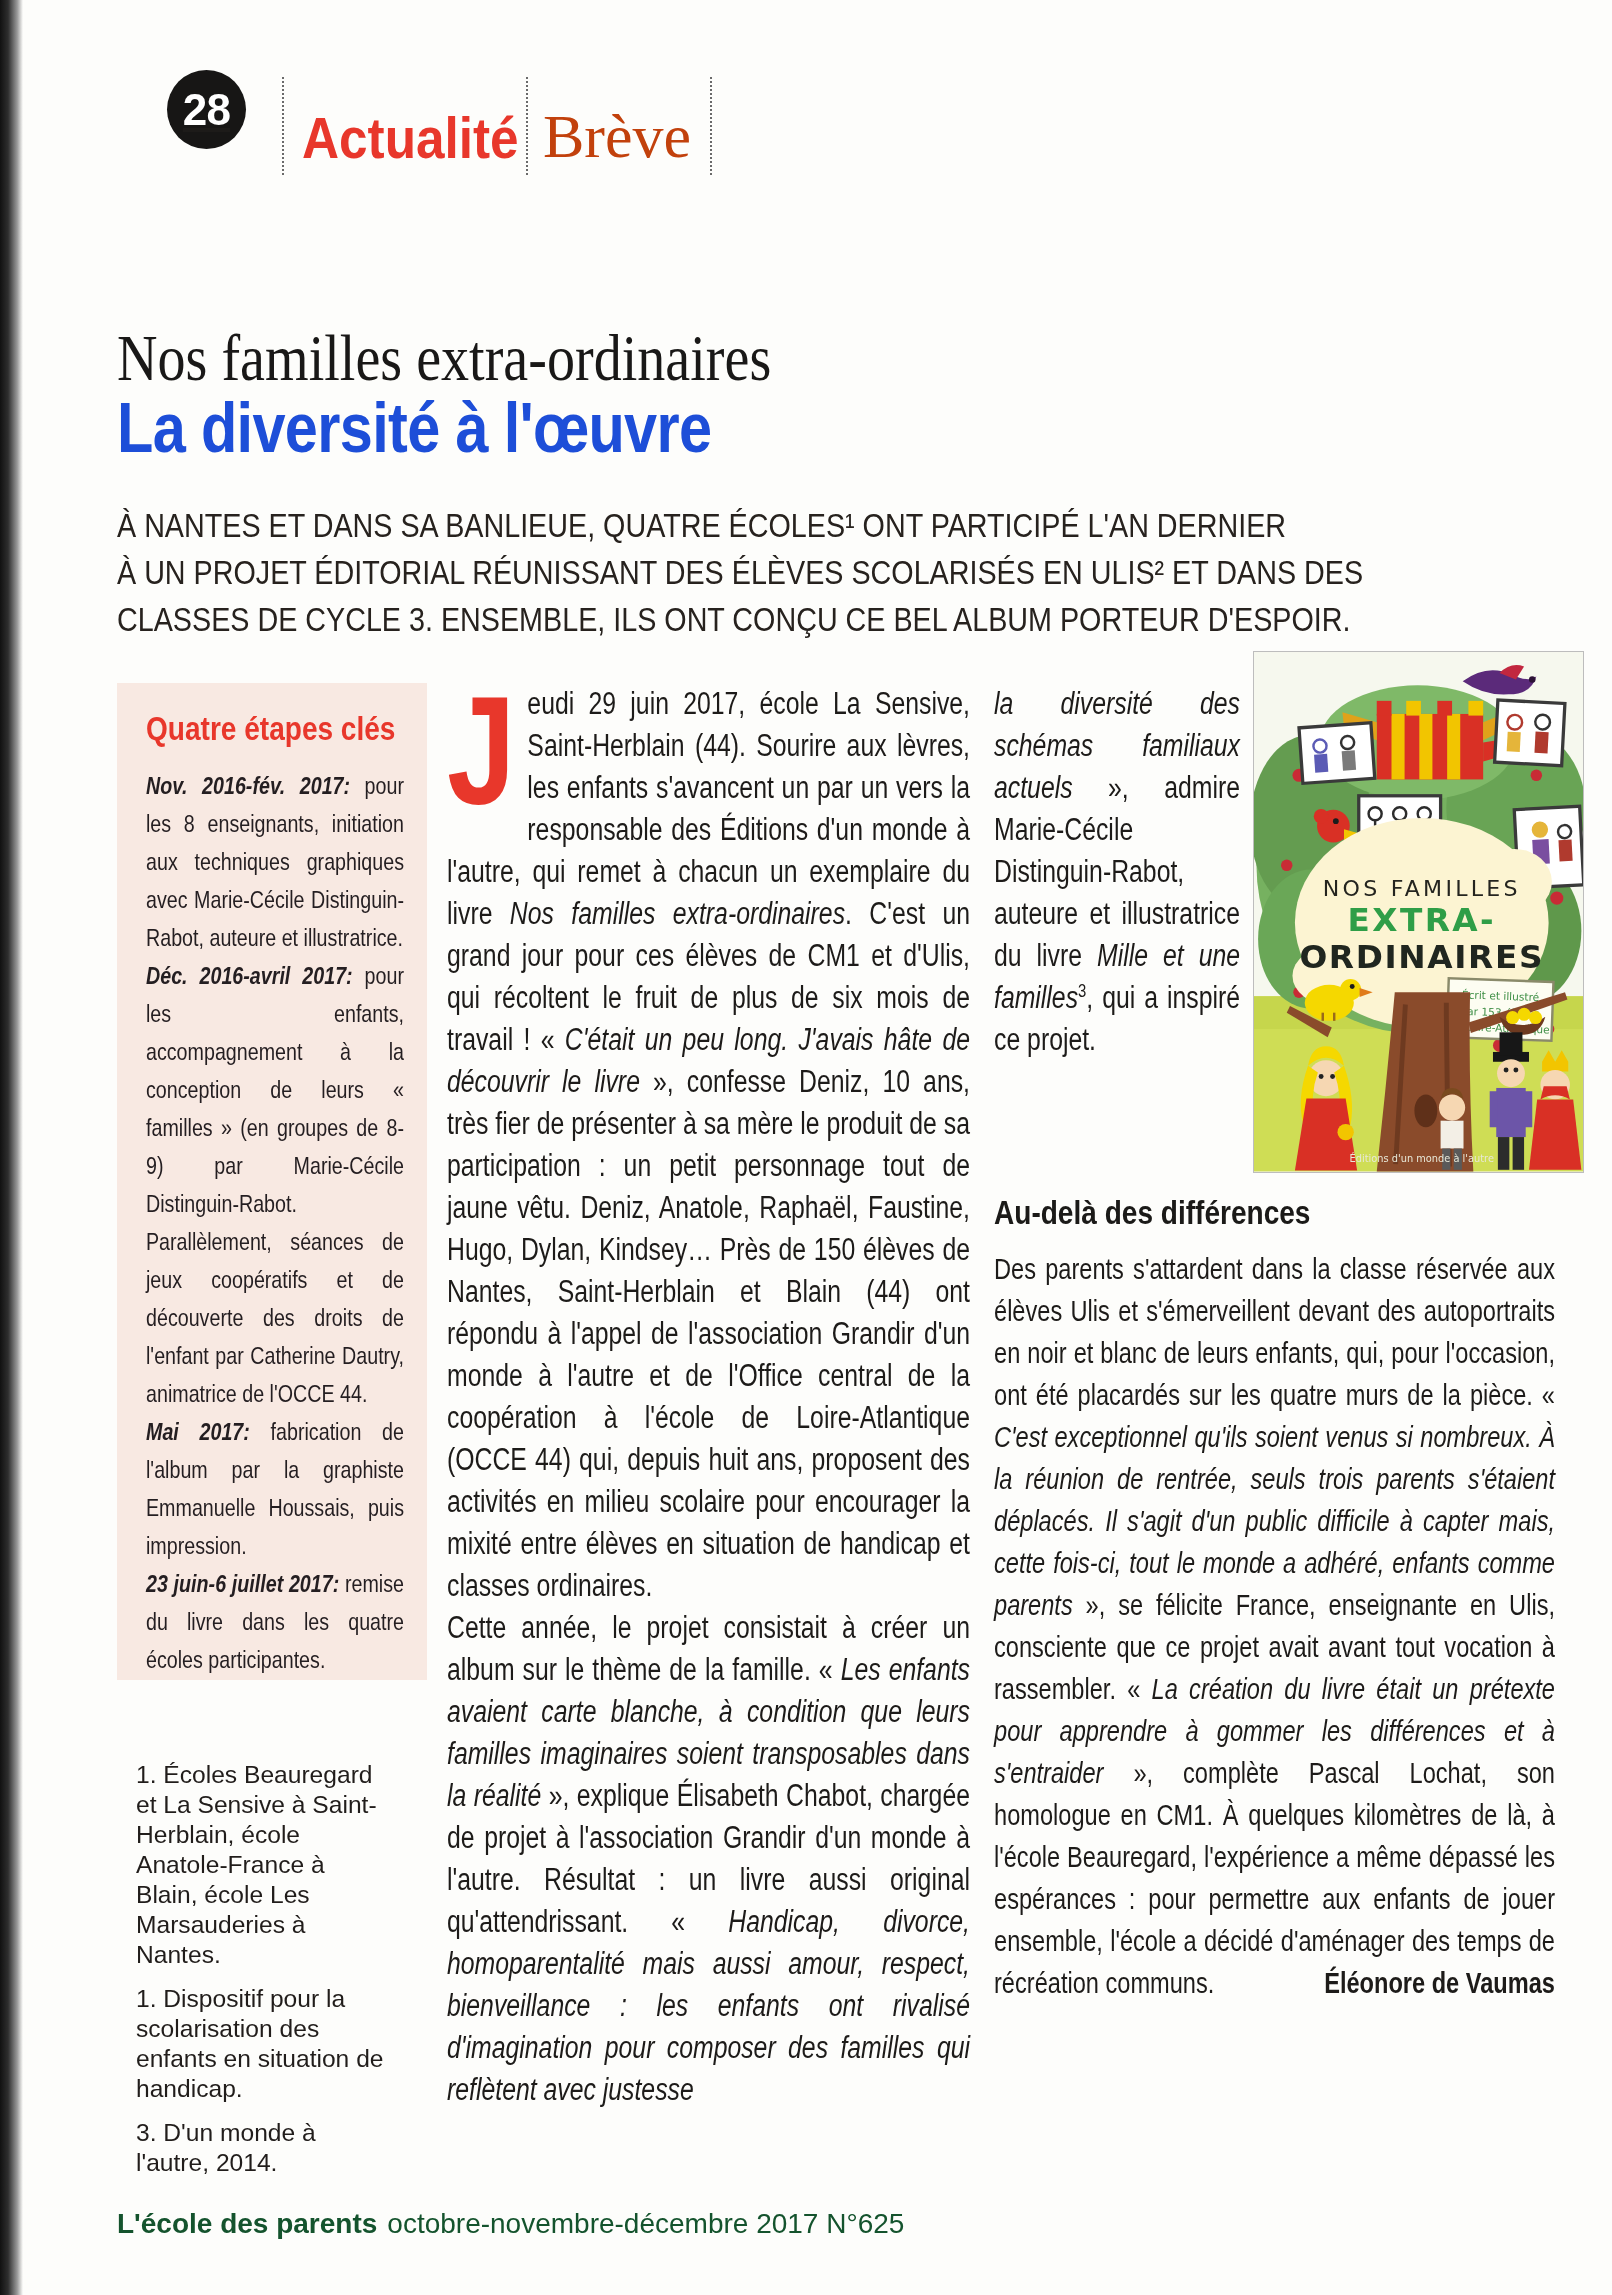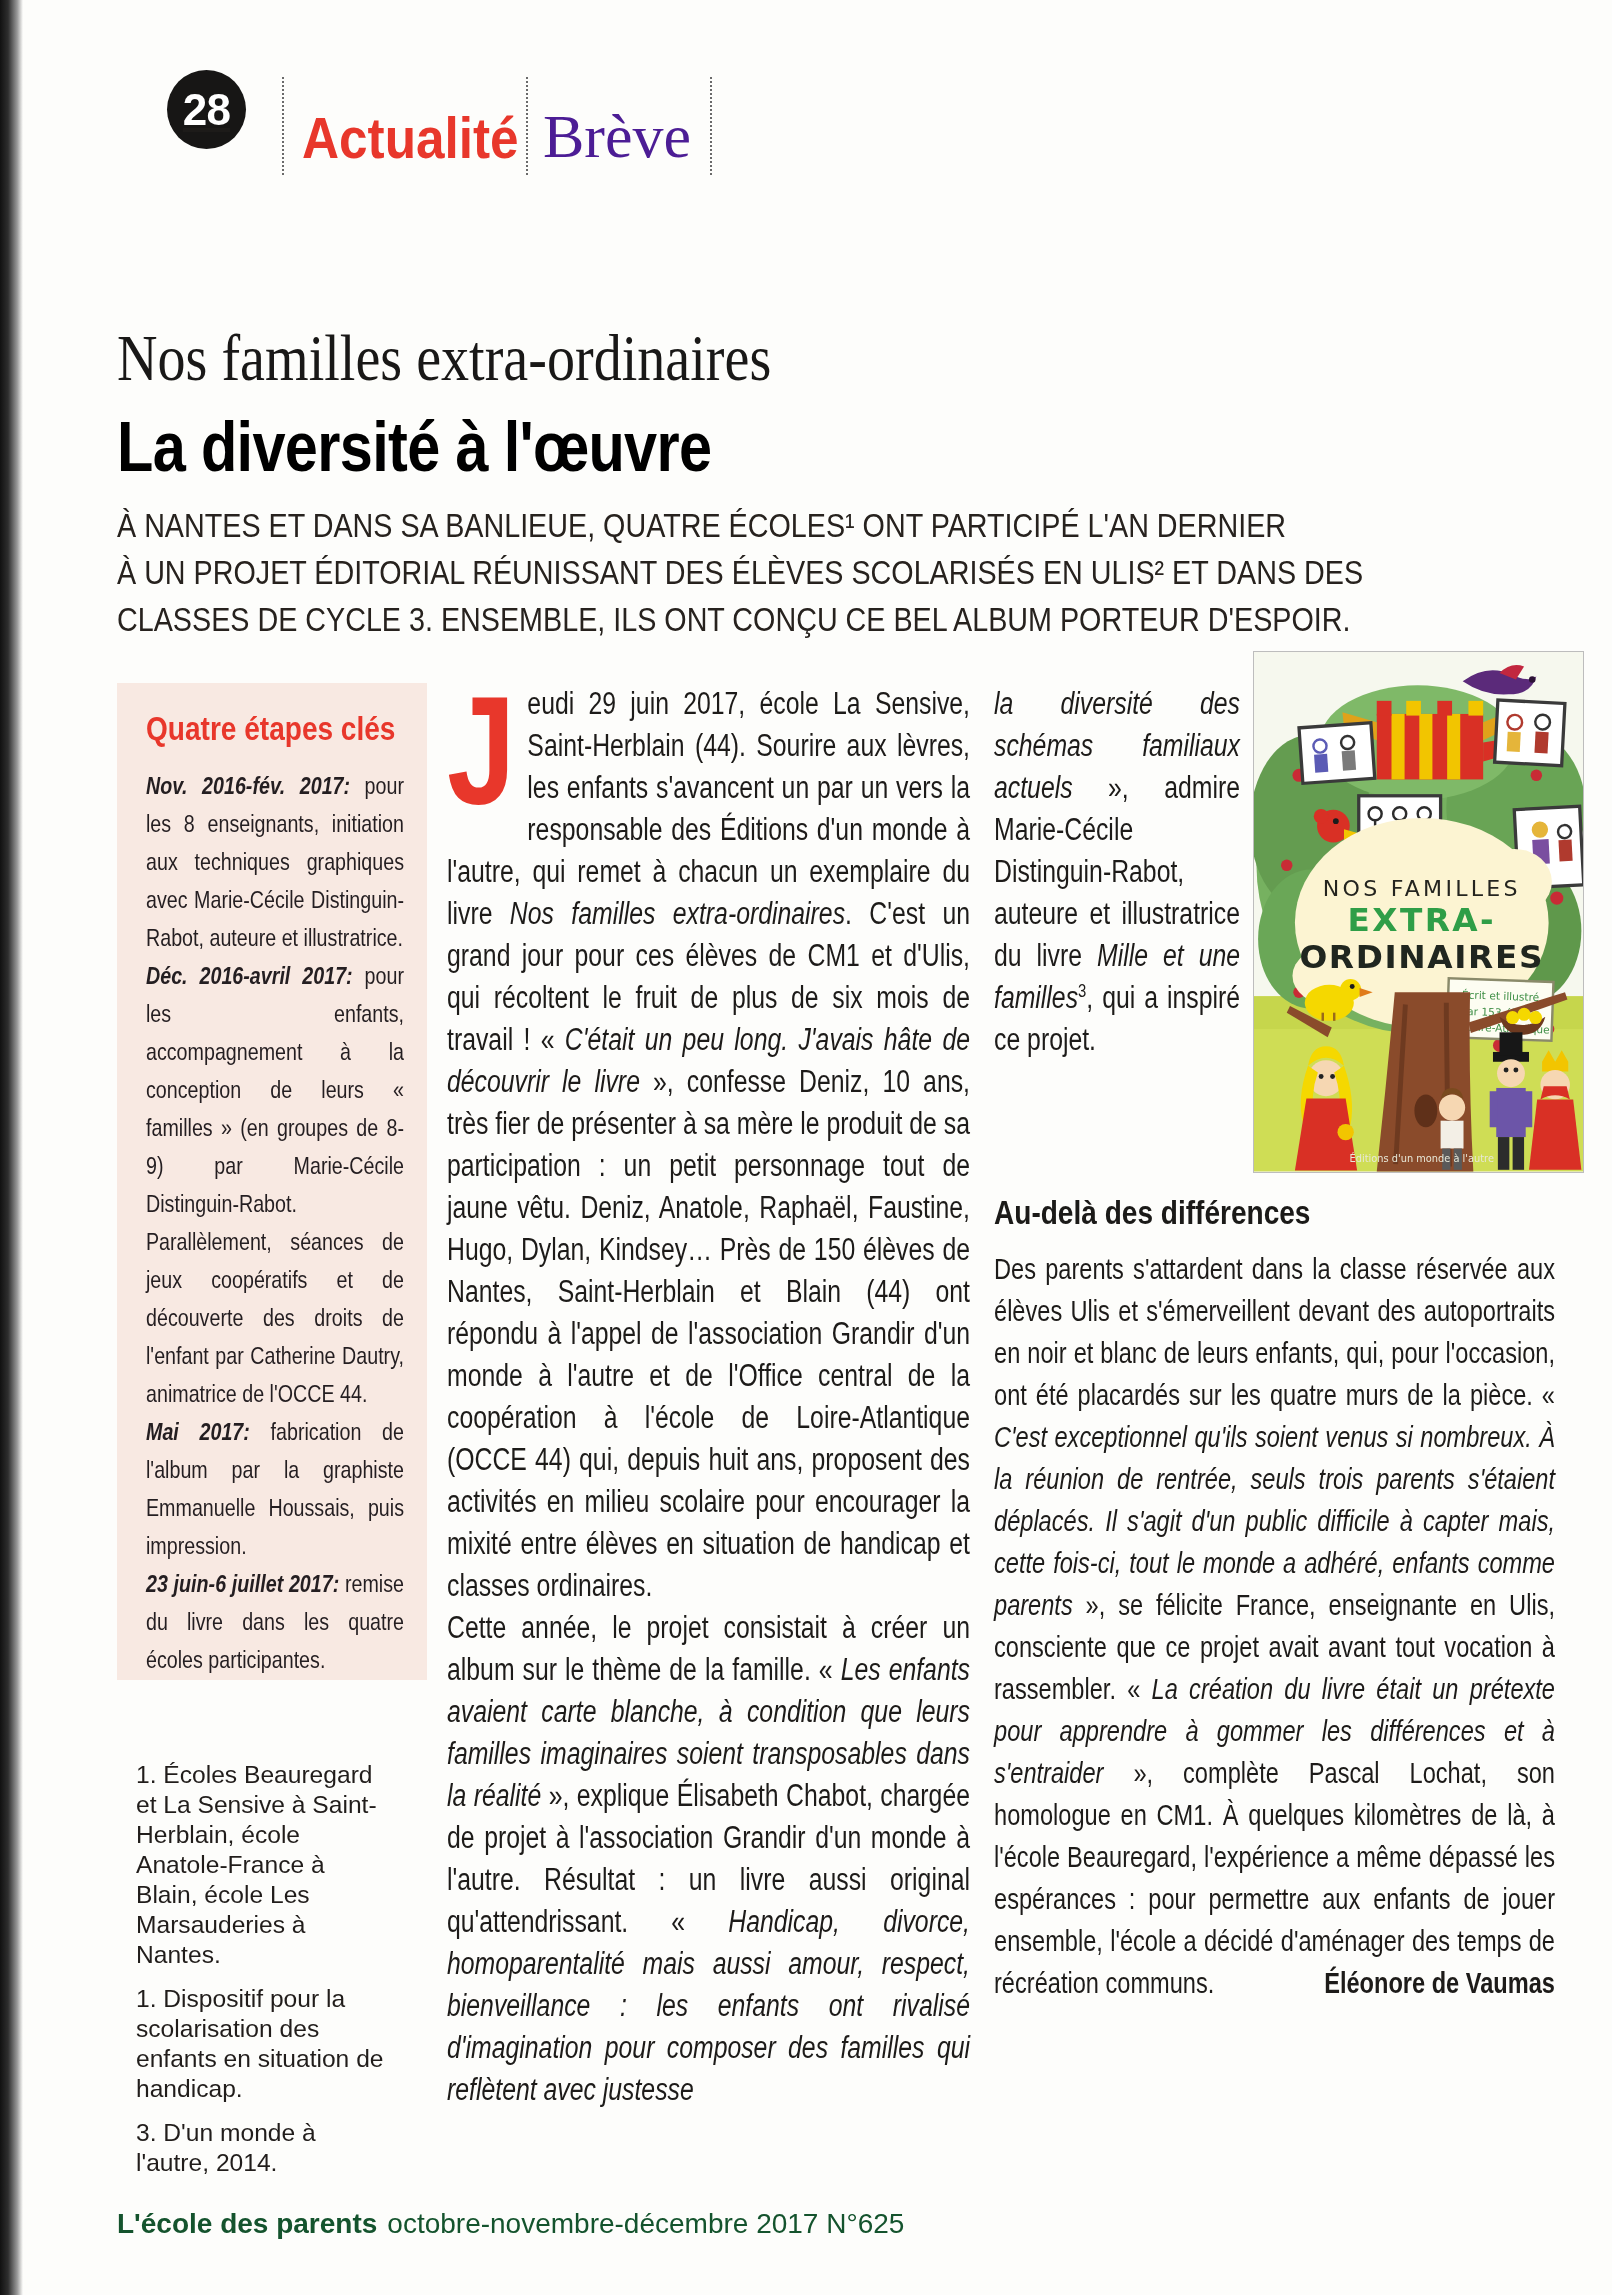--- a/index.html
+++ b/index.html
@@ -16,25 +16,25 @@
   .scan-edge{left:0;top:0;width:23px;height:2295px;
     background:linear-gradient(to right,#111 0%,#2e2e2e 35%,#9a9a9a 75%,#fdfdfb 100%);}
 
   
   .badge{left:167px;top:70px;width:79px;height:79px;border-radius:50%;background:#171615;
          display:flex;align-items:center;justify-content:center;text-decoration:underline;}
   .badge span{color:#fff;font-size:44px;font-weight:bold;letter-spacing:-0.8px;}
   .vsep{top:77px;height:98px;border-left:2.5px dotted #6a6a6a;width:0;}
   .sep1{left:282px;} .sep2{left:526px;} .sep3{left:710px;}
   .section-label{left:302px;top:110px;font-size:57px;font-weight:800;color:#e8372b;line-height:1;}
-  .rubric-label{left:543px;top:105px;font-family:"Liberation Serif",serif;font-size:62px;color:#4c1d95;line-height:1;}
+  .rubric-label{left:543px;top:105px;font-family:"Liberation Serif",serif;font-size:62px;color:#c2410c;line-height:1;}
 
   
   .kicker{left:117px;top:325px;font-family:"Liberation Serif",serif;font-size:66px;line-height:1;color:#191817;}
-  .headline{left:117px;top:412px;font-size:70px;font-weight:bold;line-height:1;color:#000000;letter-spacing:-0.8px;}
+  .headline{left:117px;top:393px;font-size:70px;font-weight:bold;line-height:1;color:#1d4ed8;letter-spacing:-0.8px;}
   .standfirst{left:117px;top:502px;width:1475px;color:#27221e;}
   .standfirst div{font-size:33px;line-height:47px;white-space:nowrap;}
 
   
   .sidebar-box{left:117px;top:683px;width:310px;height:997px;background:#f8e9e2;box-sizing:border-box;
                padding:28px 23px 0 29px;}
   .sidebar-title{font-size:33px;font-weight:bold;color:#e8372b;line-height:1.1;margin-bottom:19.7px;white-space:nowrap;}
   .sidebar-body{font-size:24.6px;line-height:38px;color:#241e21;text-align:justify;hyphens:auto;}
   .sb-entry{display:block;}
   .sb-date{font-weight:bold;font-style:italic;}

